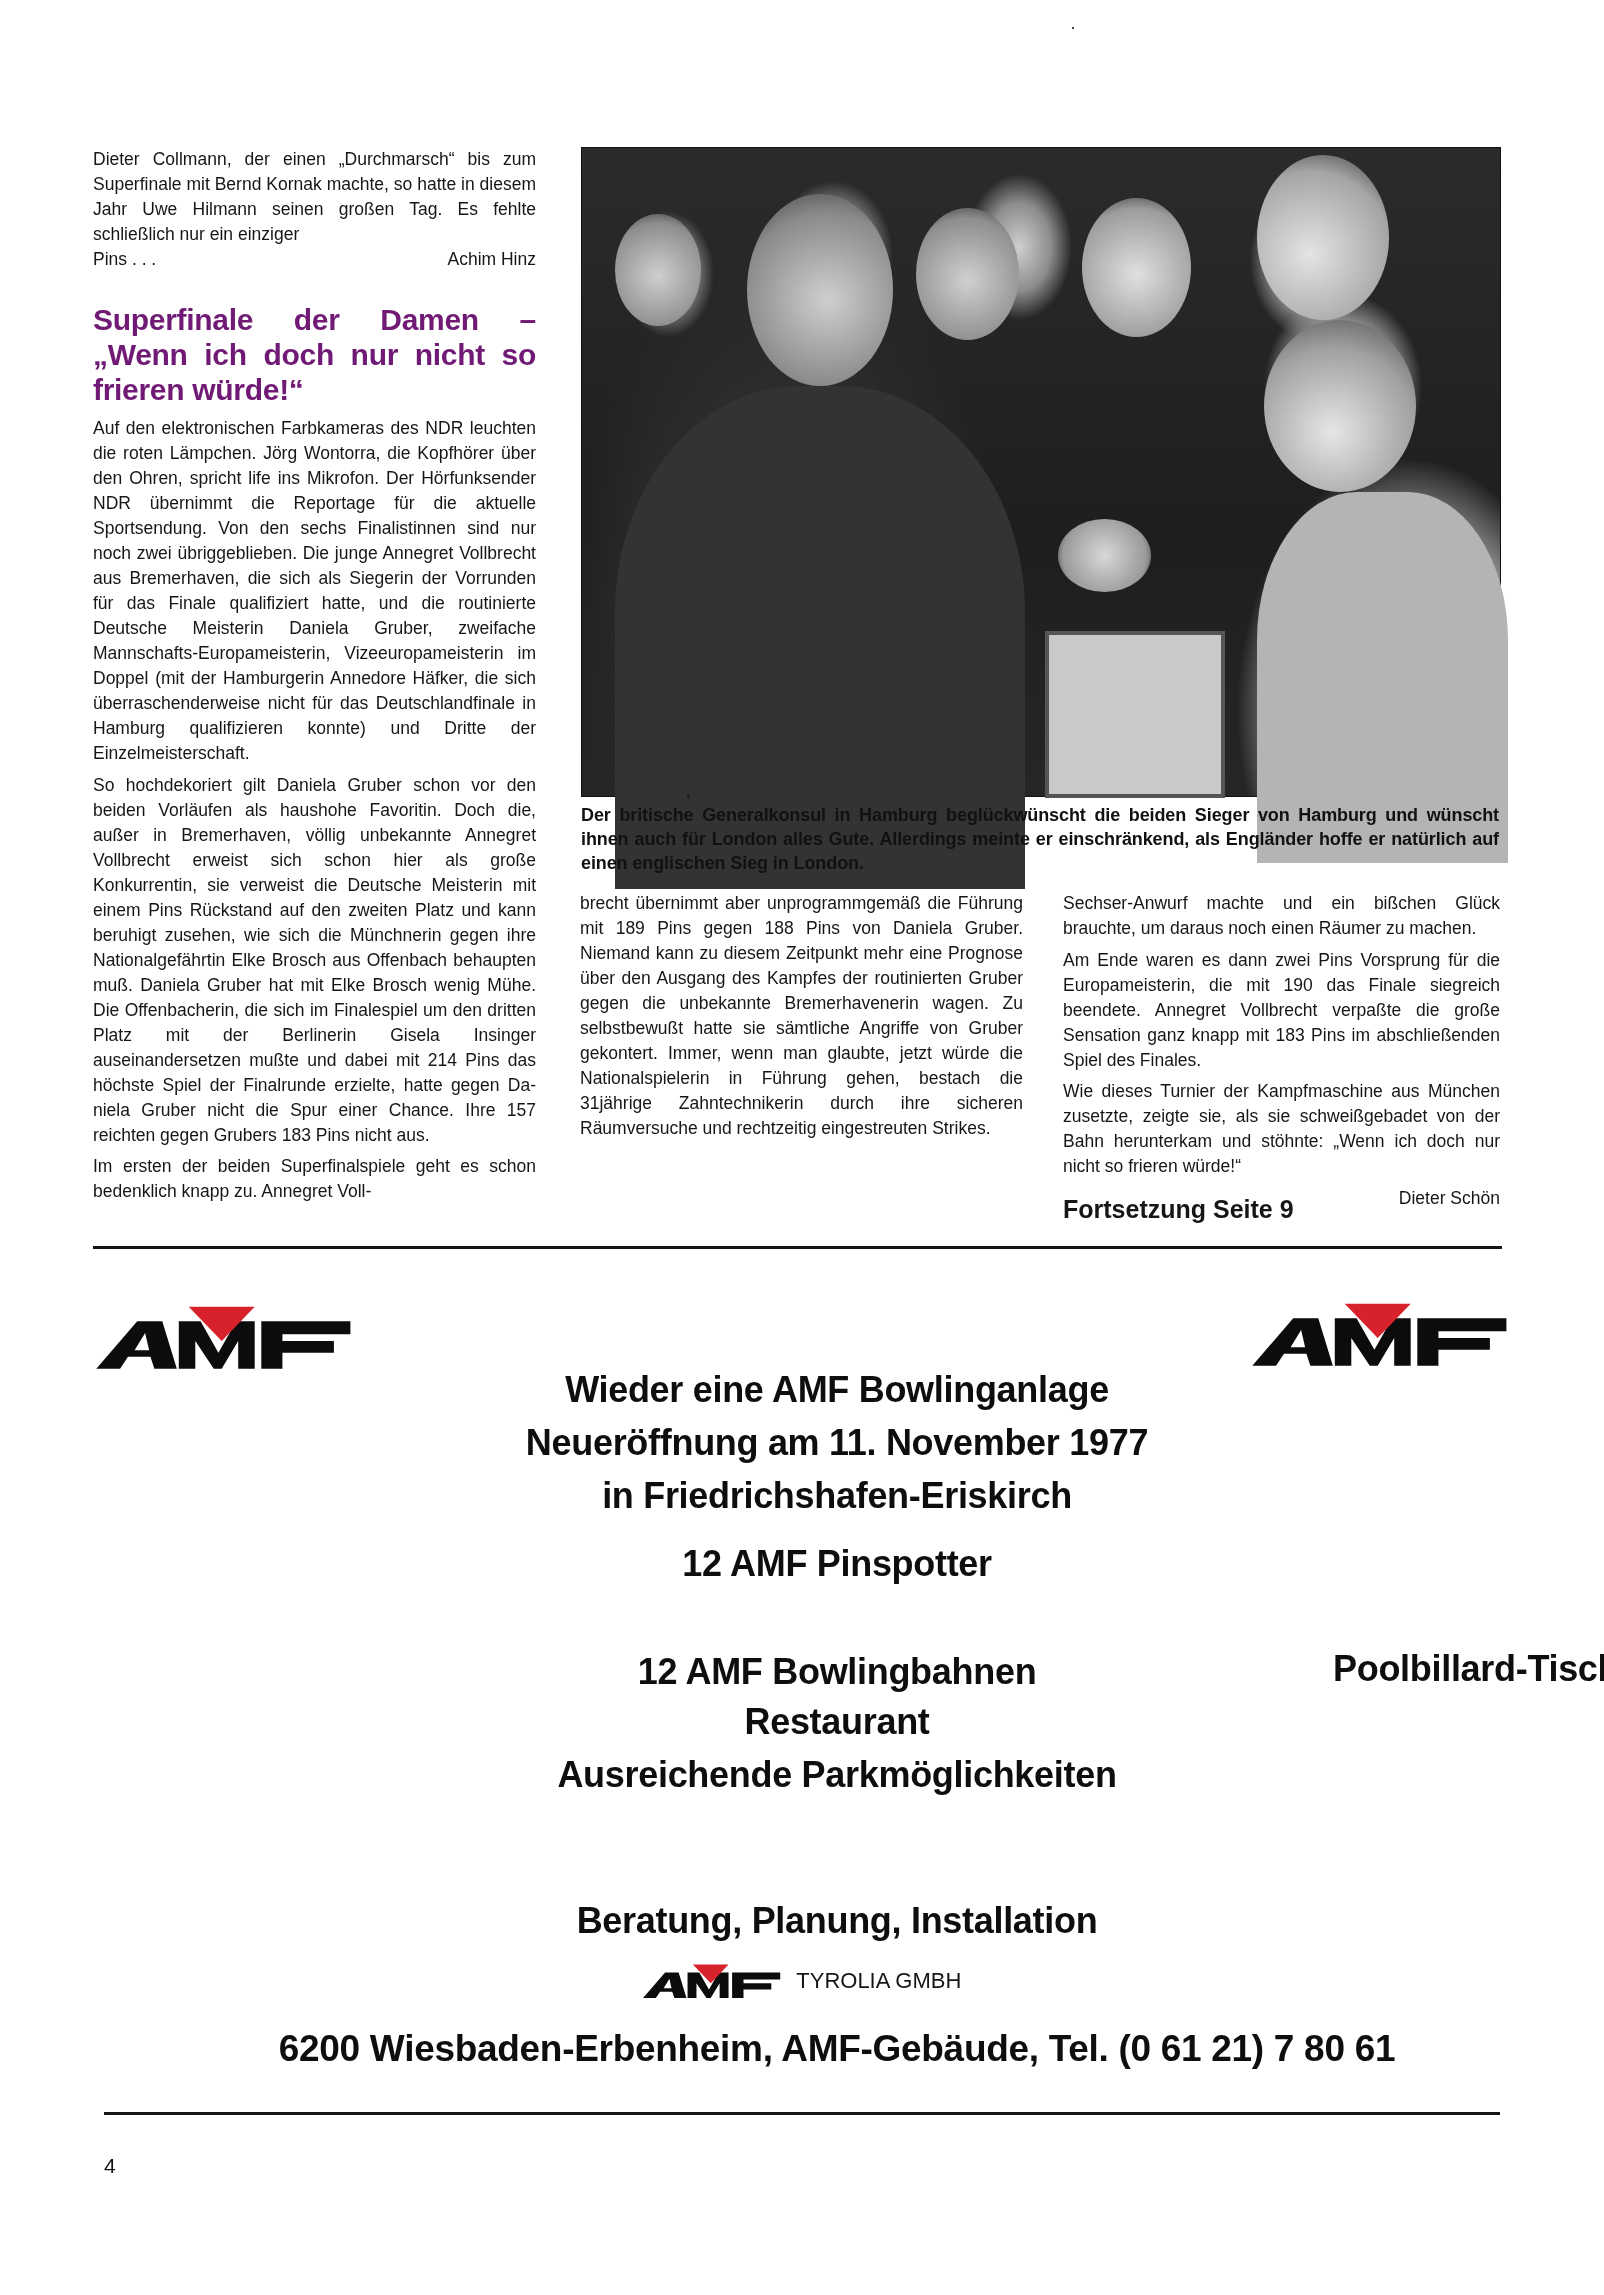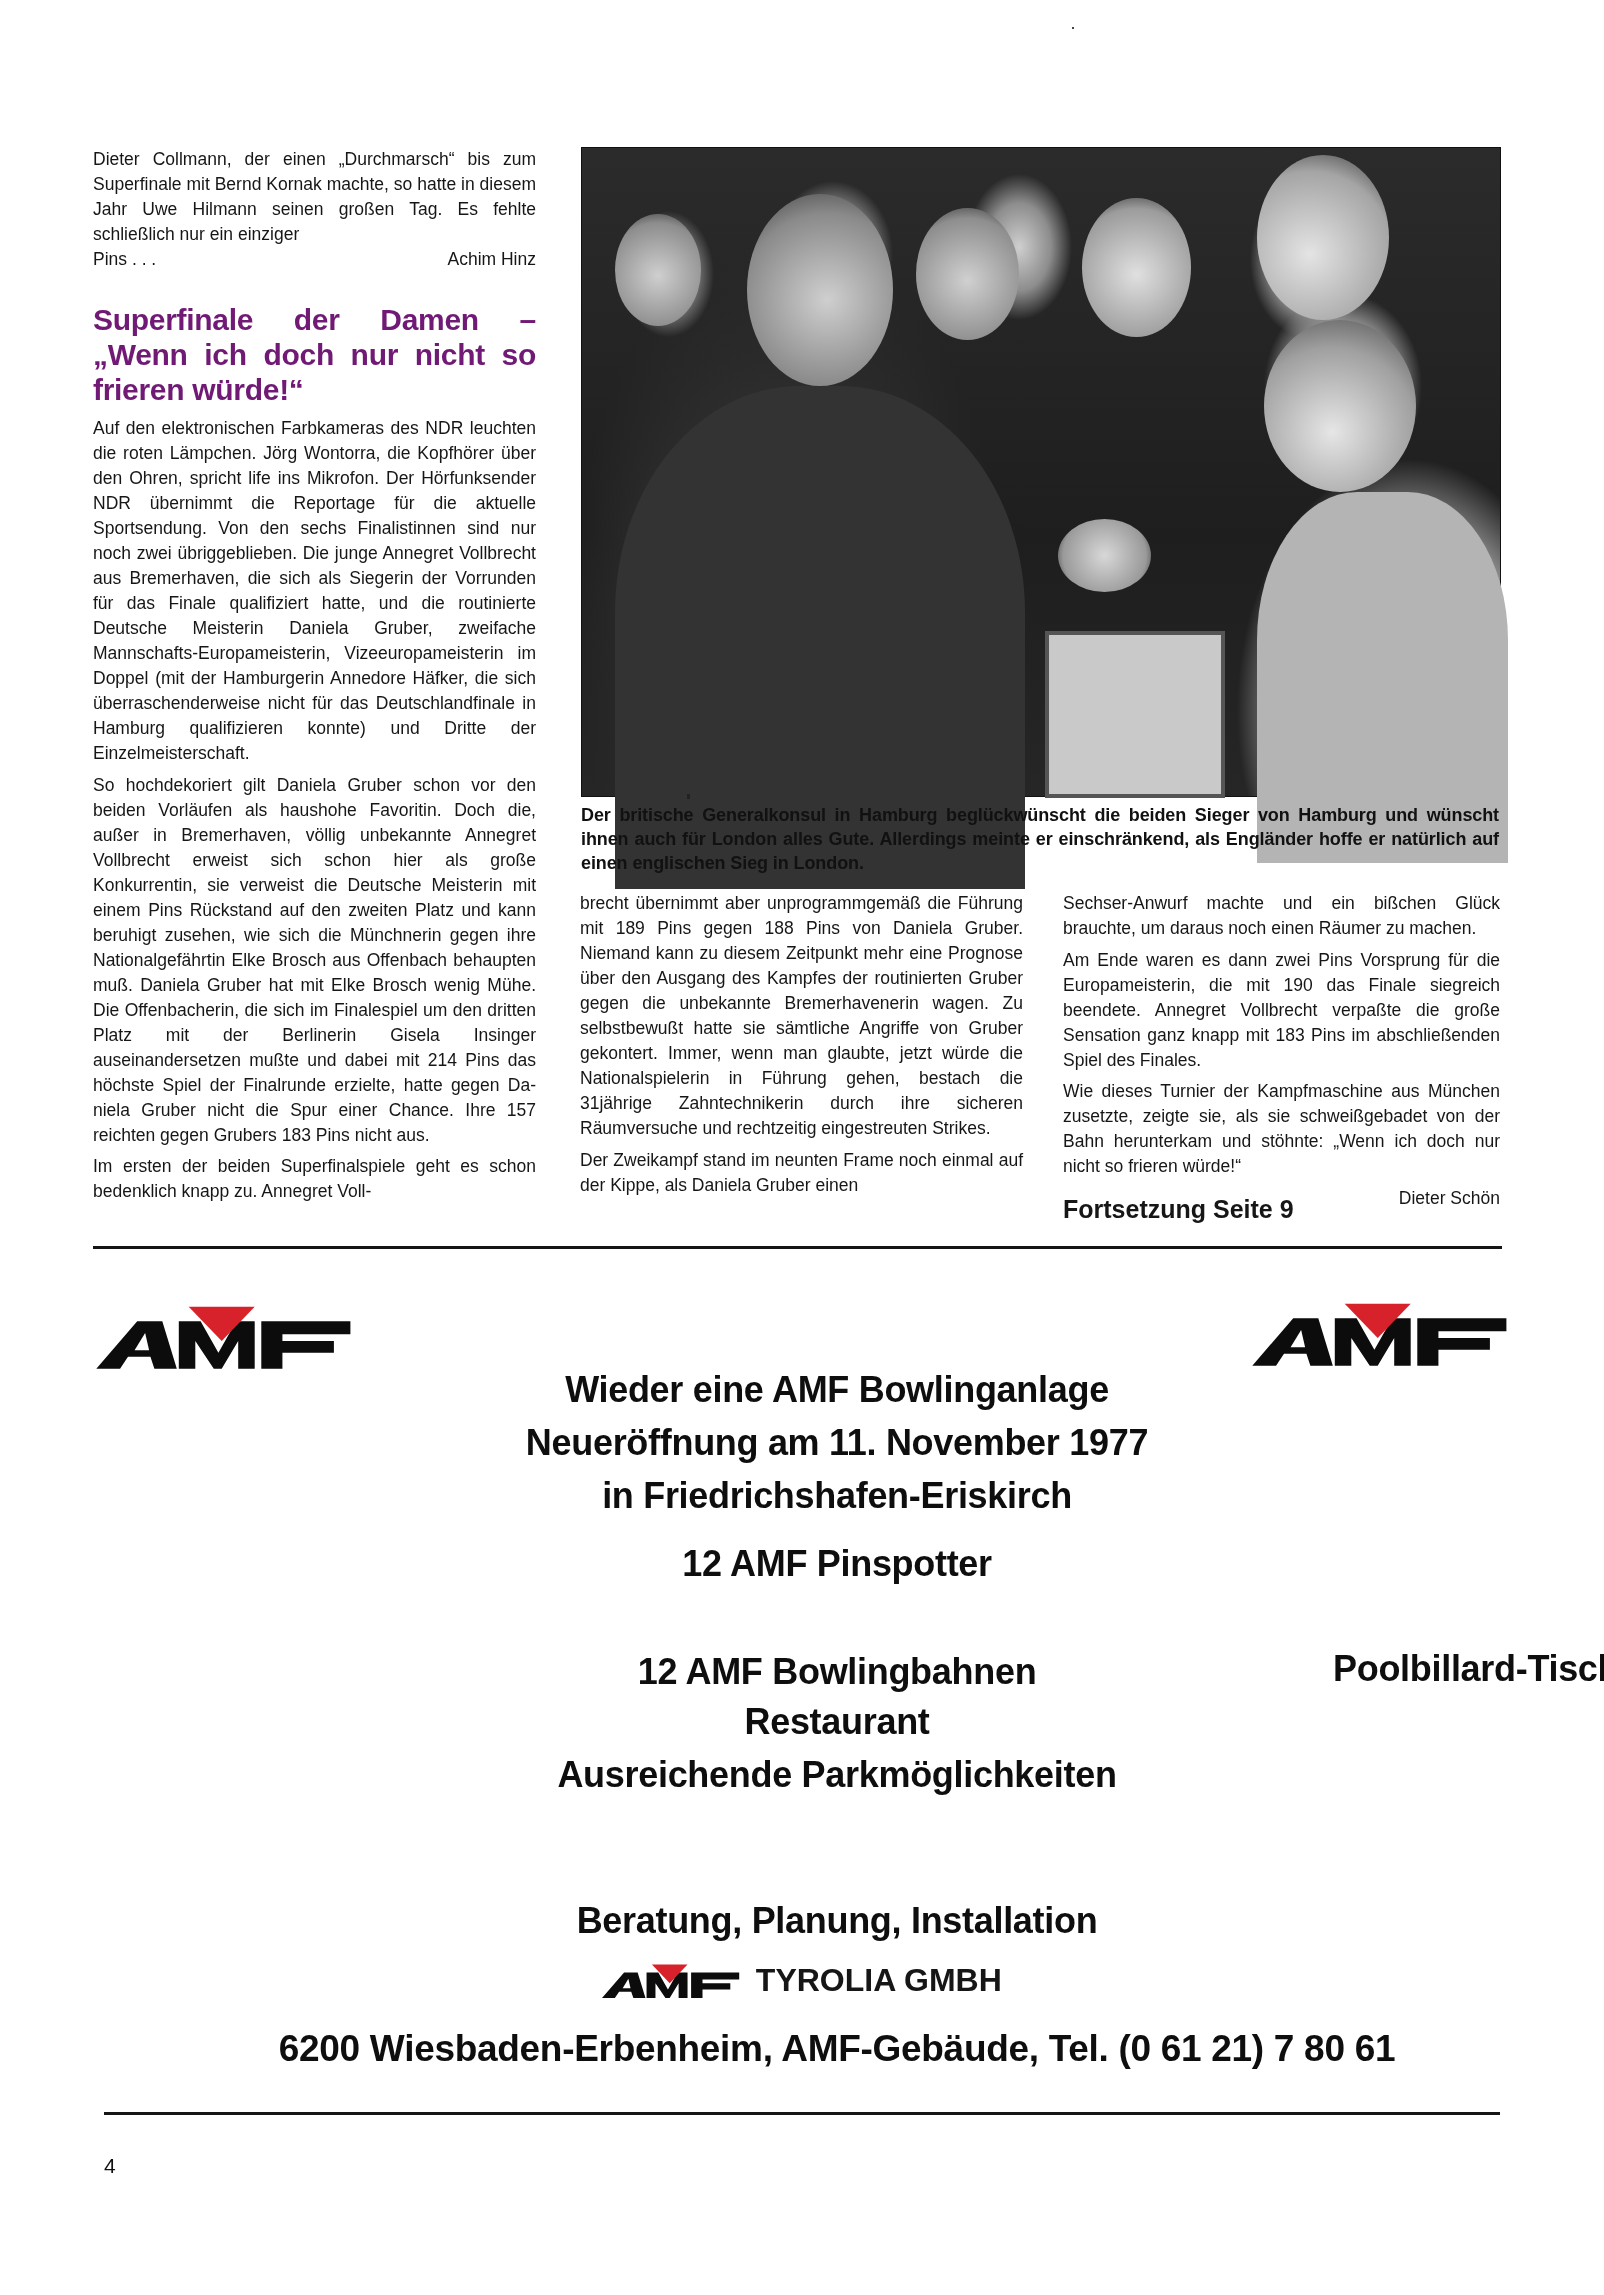--- a/index.html
+++ b/index.html
@@ -45,21 +45,21 @@
   .logo { position: absolute; }
   .ad-line {
     position: absolute; left: 0; width: 1604px; text-align: center;
     font-weight: bold; color: #0e0e0e; letter-spacing: -0.3px; padding-left: 35px;
   }
   .ad-big { font-size: 36px; line-height: 53px; }
   .tyrolia-row {
     position: absolute; left: 0; width: 1604px; top: 1962px;
     display: flex; justify-content: center; align-items: flex-end; gap: 14.6px;
   }
-  .tyrolia-text { font-size: 32px; font-weight: bold; letter-spacing: 0px; line-height: 37px; }
+  .tyrolia-text { font-size: 22px; font-weight: normal; letter-spacing: 0px; line-height: 37px; }
   .page-num { position: absolute; left: 104px; top: 2154px; font-size: 21px; color: #111; }
   .speck { position: absolute; background: #444; width: 2px; height: 4px; }
 </style>
 </head>
 <body>
 
 <div class="col" style="left:93px; top:147px; width:443px;">
   <p>
     <span>Dieter Collmann, der einen „Durchmarsch“ bis zum Superfinale mit Bernd Kornak machte, so hatte in diesem Jahr Uwe Hilmann seinen gro­ßen Tag. Es fehlte schließlich nur ein einziger</span>
   </p>
@@ -86,21 +86,20 @@
   <div class="fig" style="left:682px; top:172px; width:152px; height:172px; background:radial-gradient(circle at 45% 65%, #e6e6e6, #a0a0a0 60%, #4a4a4a);"></div>
   <div class="fig" style="left:675px; top:344px; width:251px; height:371px; border-radius:40% 40% 0 0; background:#b4b4b4;"></div>
   <div class="fig" style="left:476px; top:371px; width:93px; height:73px; background:radial-gradient(circle, #d8d8d8, #9a9a9a 70%, transparent);"></div>
   <div class="abs" style="left:463px; top:483px; width:172px; height:159px; background:#c9c9c9; border:4px solid #555;"></div>
 </div>
 
 <div class="caption">Der britische Generalkonsul in Hamburg beglückwünscht die beiden Sieger von Hamburg und wünscht ihnen auch für London alles Gute. Allerdings meinte er einschränkend, als Engländer hoffe er natürlich auf einen englischen Sieg in London.</div>
 
 <div class="col" style="left:580px; top:891px; width:443px;">
   <p>brecht übernimmt aber unprogrammgemäß die Führung mit 189 Pins gegen 188 Pins von Daniela Gruber. Niemand kann zu diesem Zeit­punkt mehr eine Prognose über den Ausgang des Kampfes der routinierten Gruber gegen die unbekannte Bremerhavenerin wagen. Zu selbst­bewußt hatte sie sämtliche Angriffe von Gruber gekontert. Immer, wenn man glaubte, jetzt würde die Nationalspielerin in Führung gehen, bestach die 31jährige Zahntechnikerin durch ihre sicheren Räumversuche und rechtzeitig eingestreuten Strikes.</p>
-  <p>Der Zweikampf stand im neunten Frame noch einmal auf der Kippe, als Daniela Gruber einen</p>
 </div>
 
 <div class="col" style="left:1063px; top:891px; width:437px;">
   <p>Sechser-Anwurf machte und ein bißchen Glück brauchte, um daraus noch einen Räumer zu machen.</p>
   <p>Am Ende waren es dann zwei Pins Vorsprung für die Europameisterin, die mit 190 das Finale siegreich beendete. Annegret Vollbrecht ver­paßte die große Sensation ganz knapp mit 183 Pins im abschließenden Spiel des Finales.</p>
   <p>Wie dieses Turnier der Kampfmaschine aus München zusetzte, zeigte sie, als sie schweiß­gebadet von der Bahn herunterkam und stöhnte: „Wenn ich doch nur nicht so frieren würde!“</p>
   <div class="byline-row" style="align-items:flex-start; margin-top:1.3px;">
     <span class="cont" style="margin-top:9.3px;">Fortsetzung Seite 9</span>
     <span class="byline-inline">Dieter Schön</span>
   </div>

